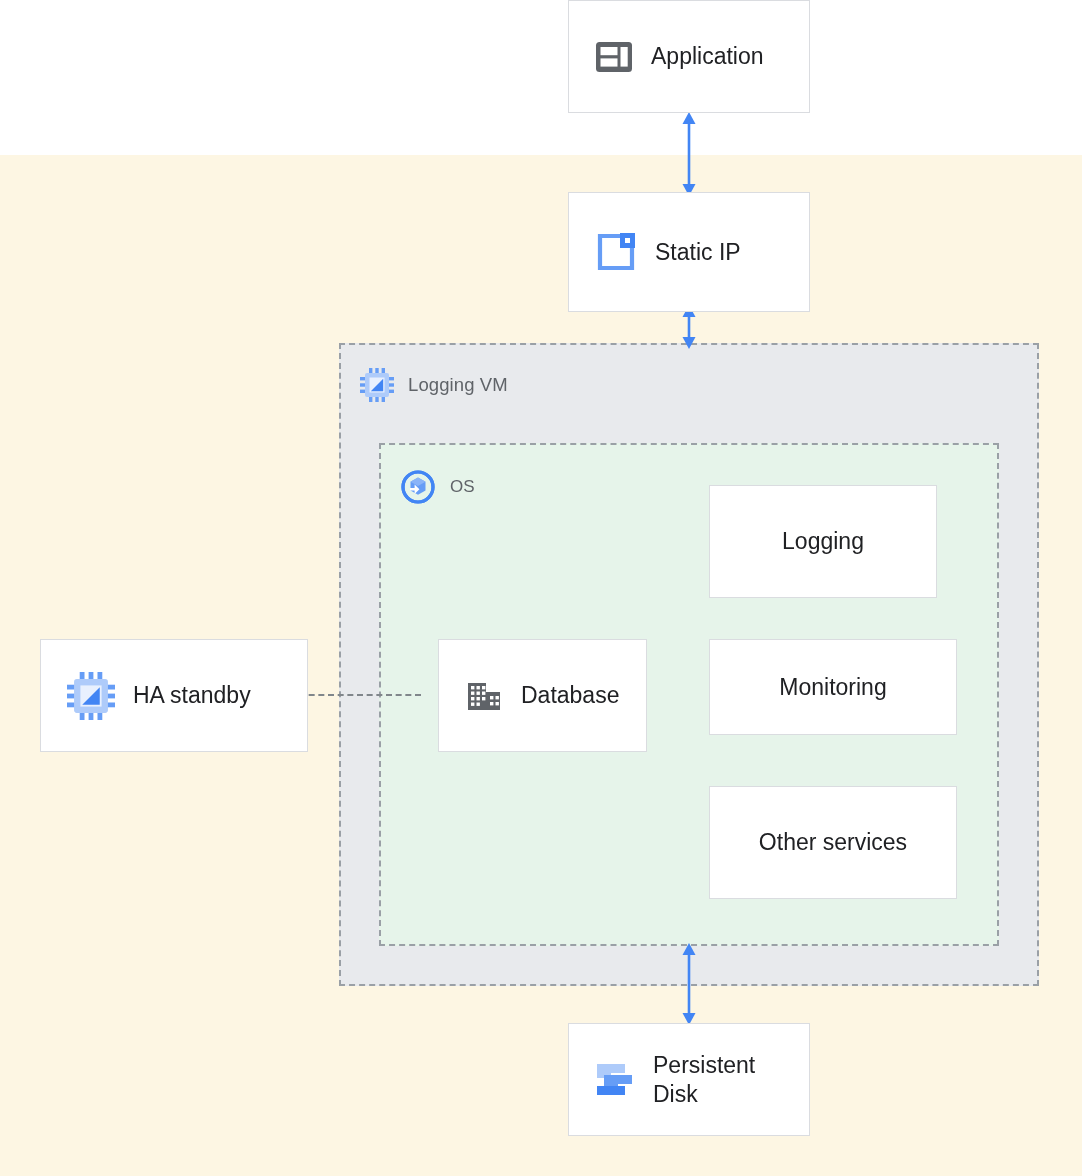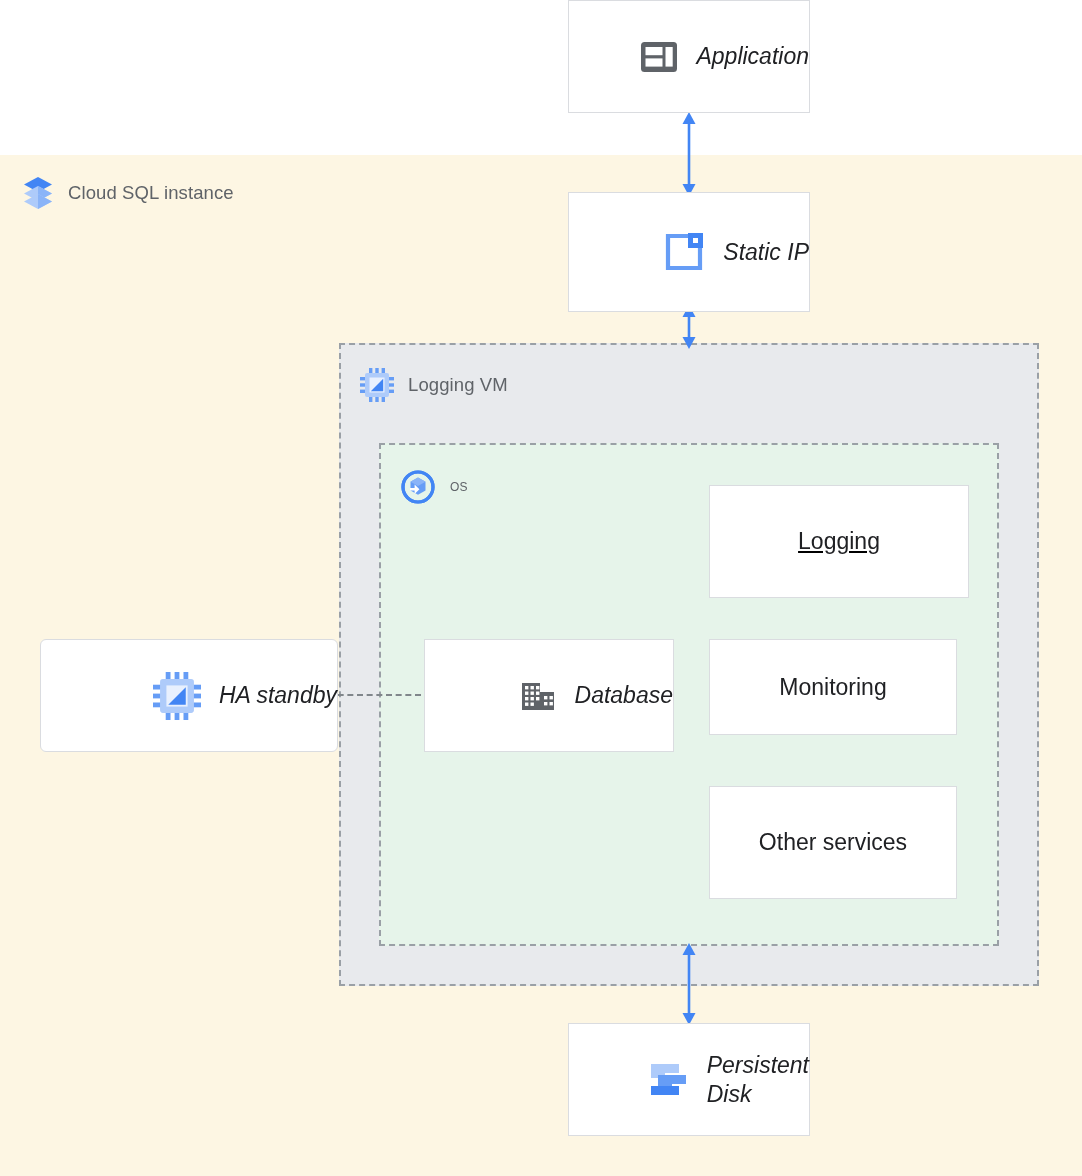--- a/index.html
+++ b/index.html
@@ -82,21 +82,21 @@
   }
   .os-label {
     position: absolute;
     left: 400px;
     top: 469px;
     display: flex;
     align-items: center;
     gap: 14px;
   }
   .os-label-text {
-    font-size: 12px;
+    font-size: 17px;
     color: #5f6368;
     letter-spacing: 0.1px;
     white-space: nowrap;
   }
 
   
   .node {
     position: absolute;
     background: #ffffff;
     border: 1px solid #dadce0;
@@ -109,33 +109,32 @@
   .node-label {
     font-size: 23px;
     color: #202124;
     line-height: 1.25;
     white-space: pre-line;
   }
   .node-label.center {
     text-align: center;
   }
   .node.icon-left {
-    justify-content: flex-end;
-    padding-left: 40px;
-    font-style: italic;
+    justify-content: flex-start;
+    padding-left: 26px;
   }
 
   
   #node-application { left: 568px; top: 0px;    width: 242px; height: 113px; }
   #node-staticip    { left: 568px; top: 192px;  width: 242px; height: 120px; }
-  #node-logging     { left: 709px; top: 485px;  width: 260px; height: 113px; text-decoration: underline; }
+  #node-logging     { left: 709px; top: 485px;  width: 228px; height: 113px; }
   #node-monitoring  { left: 709px; top: 639px;  width: 248px; height: 96px; }
   #node-other       { left: 709px; top: 786px;  width: 248px; height: 113px; }
-  #node-database    { left: 424px; top: 639px;  width: 250px; height: 113px; }
-  #node-hastandby   { left: 40px;  top: 639px;  width: 298px; height: 113px; border-radius: 6px; }
+  #node-database    { left: 438px; top: 639px;  width: 209px; height: 113px; }
+  #node-hastandby   { left: 40px;  top: 639px;  width: 268px; height: 113px; }
   #node-persistent  { left: 568px; top: 1023px; width: 242px; height: 113px; }
 
   
   .connector {
     position: absolute;
   }
   .dashed-link {
     position: absolute;
     left: 299px;
     top: 694px;
@@ -146,32 +145,20 @@
 
   svg { display: block; overflow: visible; }
 </style>
 </head>
 <body>
 
 <div id="canvas">
 
   <div class="cloudsql-region"></div>
 
-  <div class="region-label">
-    <span>
-      <svg width="32" height="34" viewBox="0 0 32 34" aria-hidden="true">
-        <polygon points="16,1 30,8.5 16,16 2,8.5" fill="#4285f4"></polygon>
-        <polygon points="16,10 30,17.5 16,25 2,17.5" fill="#aecbfa"></polygon>
-        <polygon points="16,10 30,17.5 16,25" fill="#8ab4f8"></polygon>
-        <polygon points="16,18 30,25.5 16,33 2,25.5" fill="#aecbfa"></polygon>
-        <polygon points="16,18 30,25.5 16,33" fill="#8ab4f8"></polygon>
-      </svg>
-    </span>
-    <span class="region-label-text">Cloud SQL instance</span>
-  </div>
 
   <div class="vm-container"></div>
 
   <div class="vm-label">
     <span>
       <svg width="34" height="34" viewBox="0 0 34 34" aria-hidden="true">
         <g fill="#669df6">
           <rect x="9" y="0" width="3.4" height="6"></rect>
           <rect x="15.3" y="0" width="3.4" height="6"></rect>
           <rect x="21.6" y="0" width="3.4" height="6"></rect>

